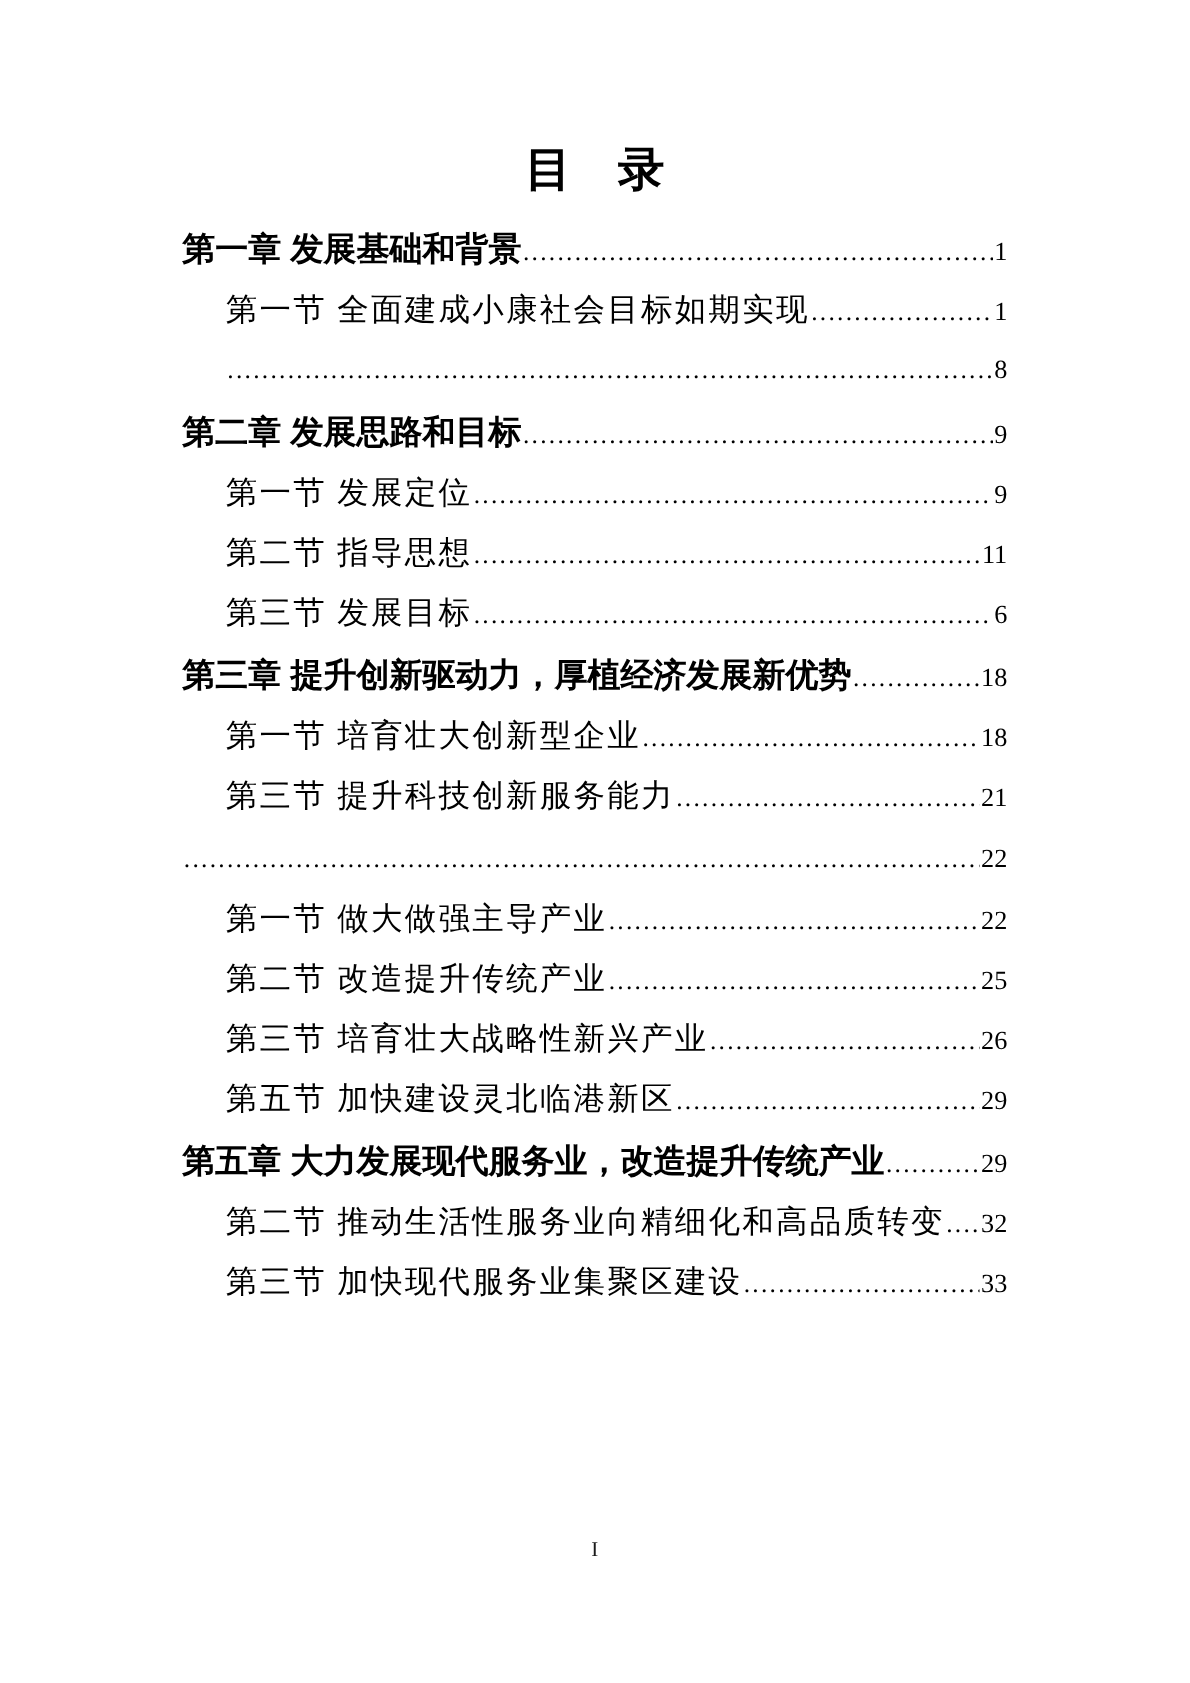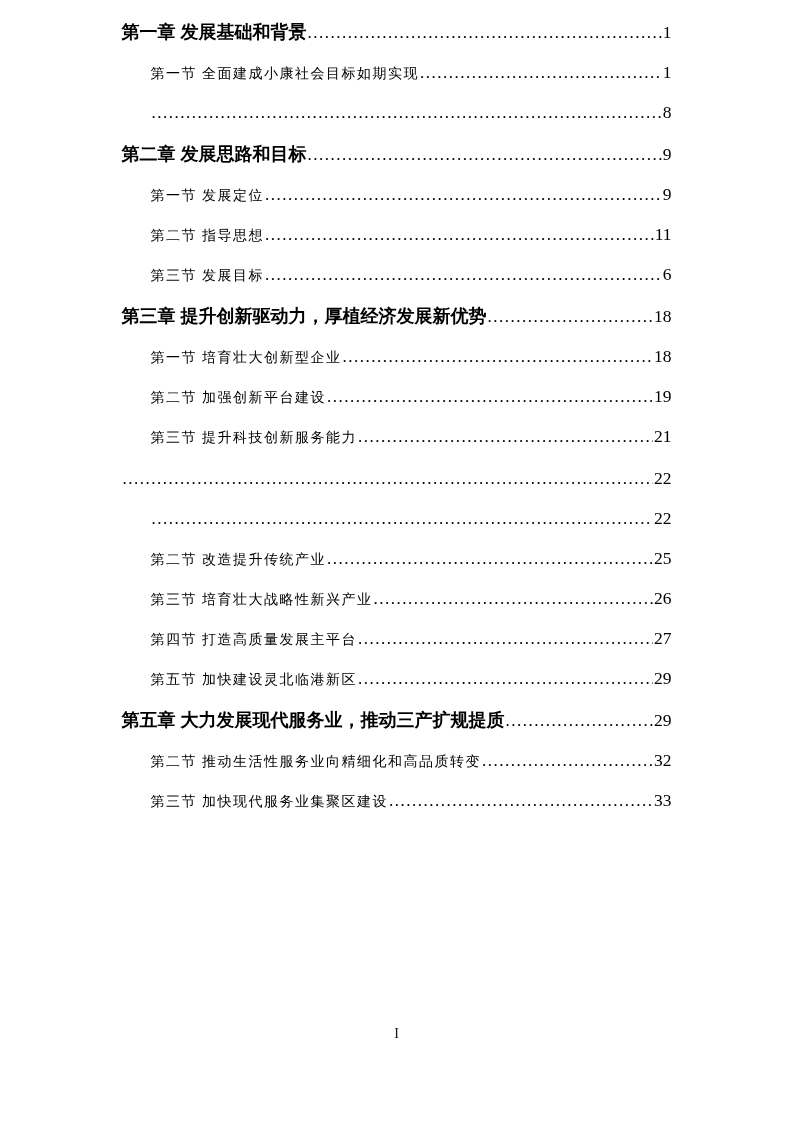--- a/index.html
+++ b/index.html
@@ -31,26 +31,26 @@
     display: flex;
     align-items: baseline;
     height: 40px;
     line-height: 40px;
     white-space: nowrap;
   }
   .toc-row.chapter { margin-top: 2px; }
   .toc-row.chapter .t {
     font-family: "Liberation Sans", sans-serif;
     font-weight: bold;
-    font-size: 18px;
+    font-size: 22px;
   }
   .toc-row.section { padding-left: 29px; }
   .toc-row.section .t {
     font-family: "Liberation Serif", serif;
-    font-size: 14px;
+    font-size: 21px;
     letter-spacing: 1.5px;
   }
   .leader {
     flex: 1 1 auto;
     overflow: hidden;
     white-space: nowrap;
     font-family: "Liberation Serif", serif;
     font-size: 17px;
     margin: 0 1px;
   }
@@ -74,20 +74,21 @@
     font-size: 14px;
     color: #1a1a1a;
   }
 </style>
 </head>
 <body>
 
 <div class="page">
   <div class="content">
 
+    <div class="doc-title">目　录</div>
 
     <div class="toc">
 
       <div class="toc-row chapter">
         <span class="t">第一章 发展基础和背景</span>
         <span class="leader"></span>
         <span class="pg">1</span>
       </div>
       <div class="toc-row section">
         <span class="t">第一节 全面建成小康社会目标如期实现</span>
@@ -124,61 +125,52 @@
         <span class="t">第三章 提升创新驱动力，厚植经济发展新优势</span>
         <span class="leader"></span>
         <span class="pg">18</span>
       </div>
       <div class="toc-row section">
         <span class="t">第一节 培育壮大创新型企业</span>
         <span class="leader"></span>
         <span class="pg">18</span>
       </div>
       <div class="toc-row section">
-        <span class="t">第二节 加强创新平台建设</span>
-        <span class="leader"></span>
-        <span class="pg">19</span>
-      </div>
-      <div class="toc-row section">
         <span class="t">第三节 提升科技创新服务能力</span>
         <span class="leader"></span>
         <span class="pg">21</span>
       </div>
 
       <div class="toc-row chapter">
         <span class="leader"></span>
         <span class="pg">22</span>
       </div>
       <div class="toc-row section">
+        <span class="t">第一节 做大做强主导产业</span>
         <span class="leader"></span>
         <span class="pg">22</span>
       </div>
       <div class="toc-row section">
         <span class="t">第二节 改造提升传统产业</span>
         <span class="leader"></span>
         <span class="pg">25</span>
       </div>
       <div class="toc-row section">
         <span class="t">第三节 培育壮大战略性新兴产业</span>
         <span class="leader"></span>
         <span class="pg">26</span>
       </div>
       <div class="toc-row section">
-        <span class="t">第四节 打造高质量发展主平台</span>
-        <span class="leader"></span>
-        <span class="pg">27</span>
-      </div>
-      <div class="toc-row section">
         <span class="t">第五节 加快建设灵北临港新区</span>
         <span class="leader"></span>
         <span class="pg">29</span>
       </div>
 
       <div class="toc-row chapter">
-        <span class="t">第五章 大力发展现代服务业，推动三产扩规提质</span>
+        <span class="t">第五章 大力发展现代服务业，改造提升传统产业</span>
         <span class="leader"></span>
         <span class="pg">29</span>
       </div>
       <div class="toc-row section">
         <span class="t">第二节 推动生活性服务业向精细化和高品质转变</span>
         <span class="leader"></span>
         <span class="pg">32</span>
       </div>
       <div class="toc-row section">
         <span class="t">第三节 加快现代服务业集聚区建设</span>

